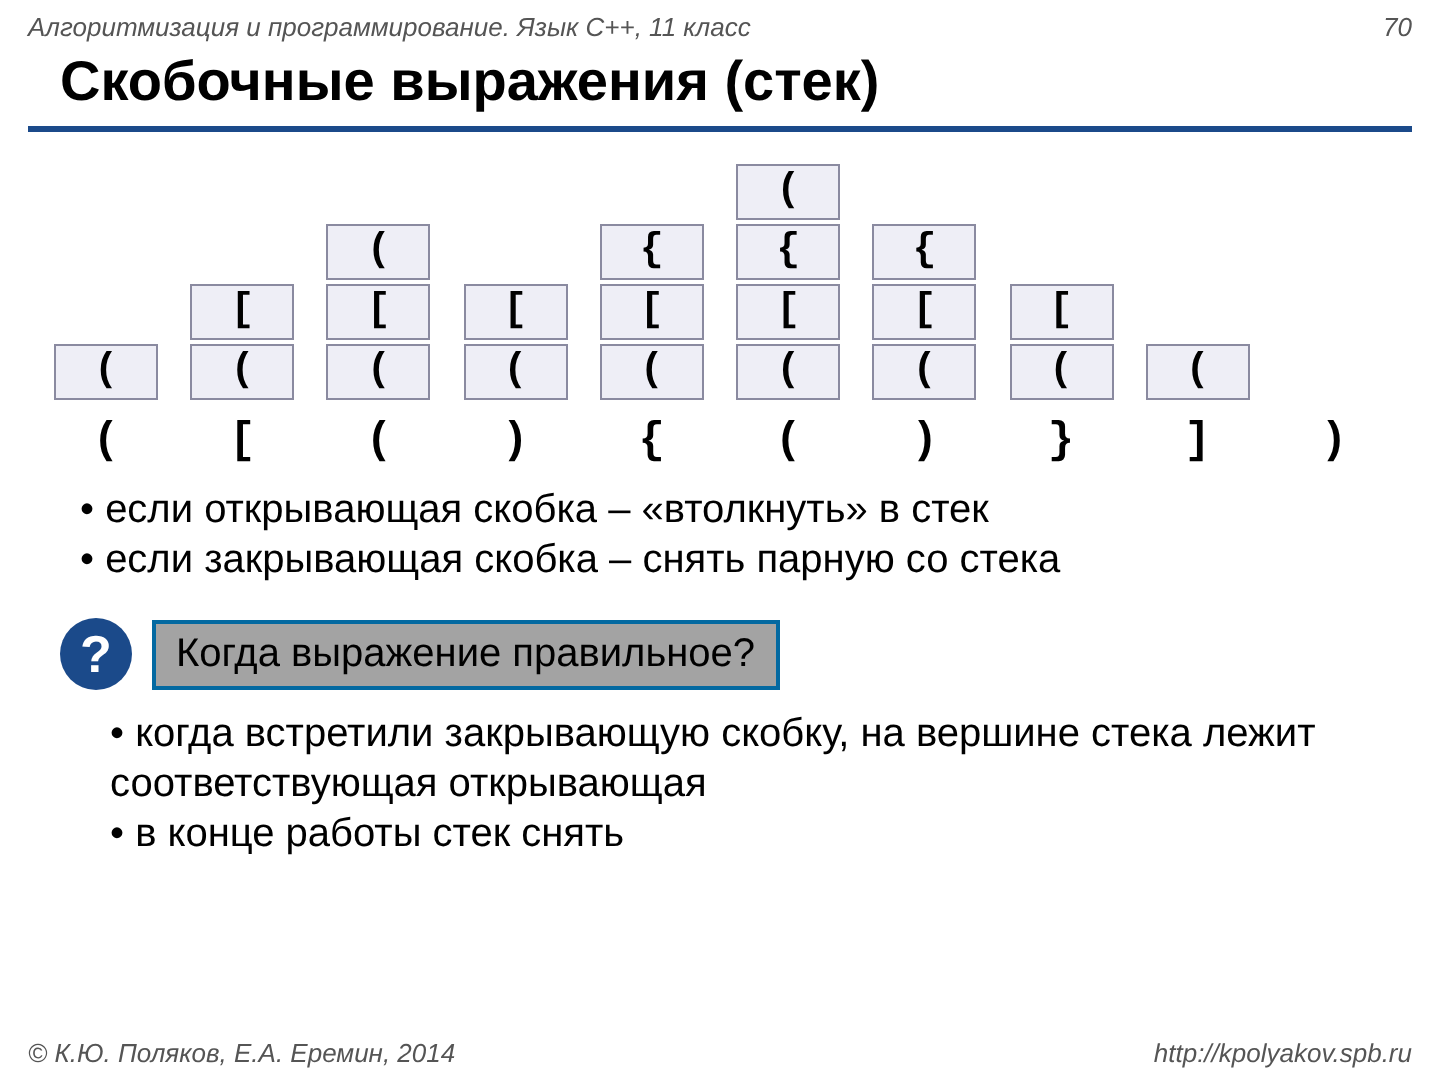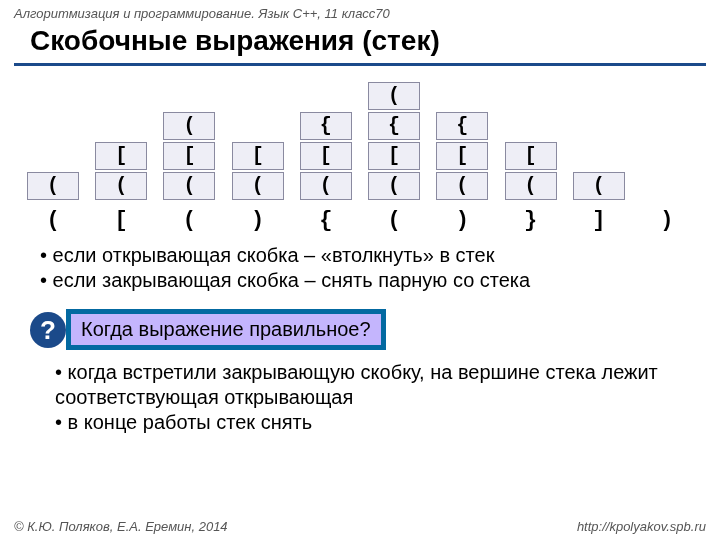--- a/index.html
+++ b/index.html
@@ -7,21 +7,21 @@
     padding: 0;
     width: 720px;
     height: 540px;
     font-family: Arial, sans-serif;
     background: #fff;
     position: relative;
     overflow: hidden;
   }
   .header-bar {
     display: flex;
-    justify-content: flex-start;
+    justify-content: space-between;
     padding: 6px 14px 2px 14px;
     font-size: 13px;
     font-style: italic;
     color: #555;
   }
   .slide-title {
     font-size: 28px;
     font-weight: bold;
     padding: 2px 14px 6px 18px;
     color: #000;
@@ -86,23 +86,24 @@
     border-radius: 50%;
     background: #1b4a8a;
     color: #fff;
     font-size: 26px;
     font-weight: bold;
     text-align: center;
     line-height: 36px;
     flex-shrink: 0;
   }
   .q-text {
-    font-size: 20px;
-    background: #c4b5fd;
-    border: 5px solid #0369a1;
+    margin-left: 10px;
+    font-size: 20px;
+    background: #a3a3a3;
+    border: 2px solid #0369a1;
     padding: 4px 10px;
   }
   .bullets2 {
     padding: 4px 18px 4px 55px;
     font-size: 20px;
     line-height: 1.25;
   }
   .footer {
     position: absolute;
     bottom: 6px;

